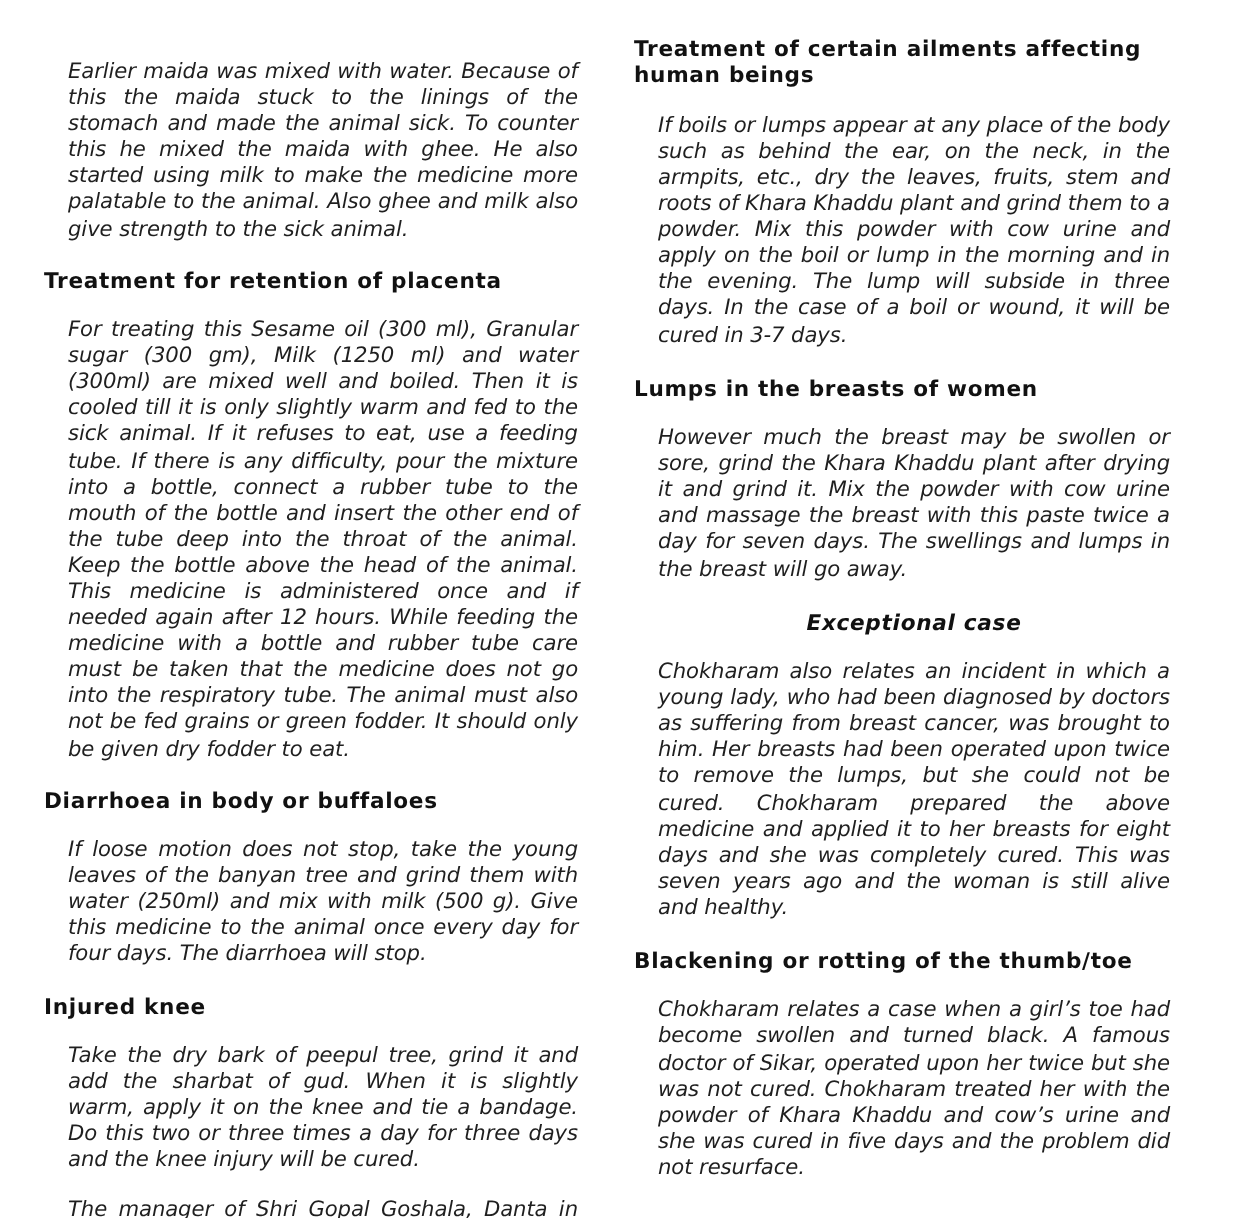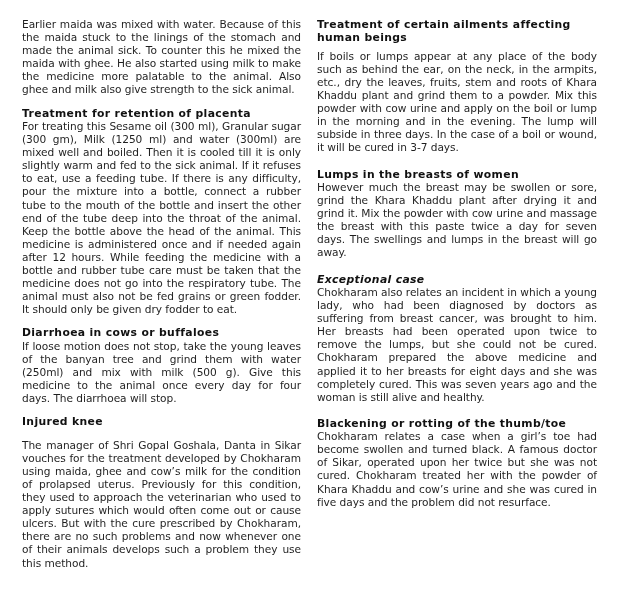--- a/index.html
+++ b/index.html
@@ -3,40 +3,41 @@
 <meta charset="utf-8">
 <style>
   html, body { margin: 0; padding: 0; background: #ffffff; }
   body { width: 619px; height: 609px; overflow: hidden; position: relative;
          font-family: "DejaVu Sans", sans-serif; color: #1f1f1f; }
   .col { position: absolute; top: 18px; font-size: 10.6px; line-height: 13.1px; letter-spacing: -0.05px; }
   .col.left { left: 22px; width: 279px; }
   .col.right { left: 317px; width: 280px; }
   .sec { margin: 0 0 10px 0; }
   .sec h3 { margin: 0; font-size: 10.8px; font-weight: bold; letter-spacing: 0.35px; color: #111; line-height: 13.4px; }
-  .sec h3.italic { font-style: italic; }
-  .sec p { margin: 0; text-align: justify; }
+  .sec h3.italic { font-style: italic; text-align: center; }
+  .sec p { margin: 12px; text-align: justify; font-style: italic; }
 </style>
 </head>
 <body>
 
 <div class="col left">
   <div class="sec">
     <p>Earlier maida was mixed with water. Because of this the maida stuck to the linings of the stomach and made the animal sick. To counter this he mixed the maida with ghee. He also started using milk to make the medicine more palatable to the animal. Also ghee and milk also give strength to the sick animal.</p>
   </div>
   <div class="sec">
     <h3>Treatment for retention of placenta</h3>
     <p>For treating this Sesame oil (300 ml), Granular sugar (300 gm), Milk (1250 ml) and water (300ml) are mixed well and boiled. Then it is cooled till it is only slightly warm and fed to the sick animal. If it refuses to eat, use a feeding tube. If there is any difficulty, pour the mixture into a bottle, connect a rubber tube to the mouth of the bottle and insert the other end of the tube deep into the throat of the animal. Keep the bottle above the head of the animal. This medicine is administered once and if needed again after 12 hours. While feeding the medicine with a bottle and rubber tube care must be taken that the medicine does not go into the respiratory tube. The animal must also not be fed grains or green fodder. It should only be given dry fodder to eat.</p>
   </div>
   <div class="sec">
-    <h3>Diarrhoea in cows or buffaloes</h3>
+    <h3>Diarrhoea in body or buffaloes</h3>
     <p>If loose motion does not stop, take the young leaves of the banyan tree and grind them with water (250ml) and mix with milk (500 g). Give this medicine to the animal once every day for four days. The diarrhoea will stop.</p>
   </div>
   <div class="sec">
     <h3>Injured knee</h3>
+    <p>Take the dry bark of peepul tree, grind it and add the sharbat of gud. When it is slightly warm, apply it on the knee and tie a bandage. Do this two or three times a day for three days and the knee injury will be cured.</p>
   </div>
   <div class="sec">
     <p>The manager of Shri Gopal Goshala, Danta in Sikar vouches for the treatment developed by Chokharam using maida, ghee and cow’s milk for the condition of prolapsed uterus.  Previously for this condition, they used to approach the veterinarian who used to apply sutures which would often come out or cause ulcers. But with the cure prescribed by Chokharam, there are no such problems and now whenever one of their animals develops such a problem they use this method.</p>
   </div>
 </div>
 
 <div class="col right">
   <div class="sec" style="margin-bottom:5px">
     <h3>Treatment of certain ailments affecting human beings</h3>
   </div>

